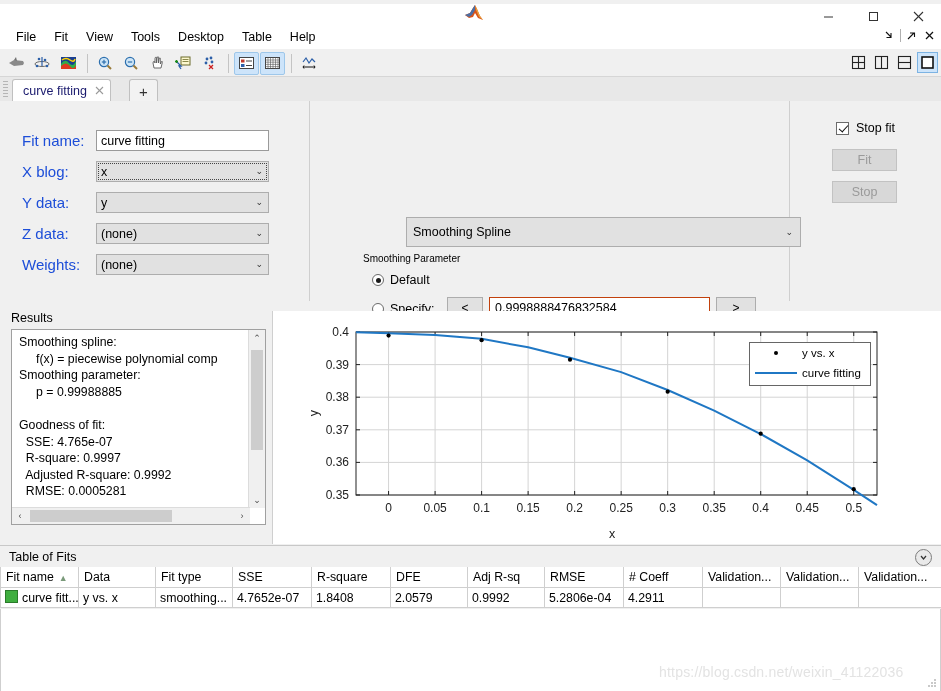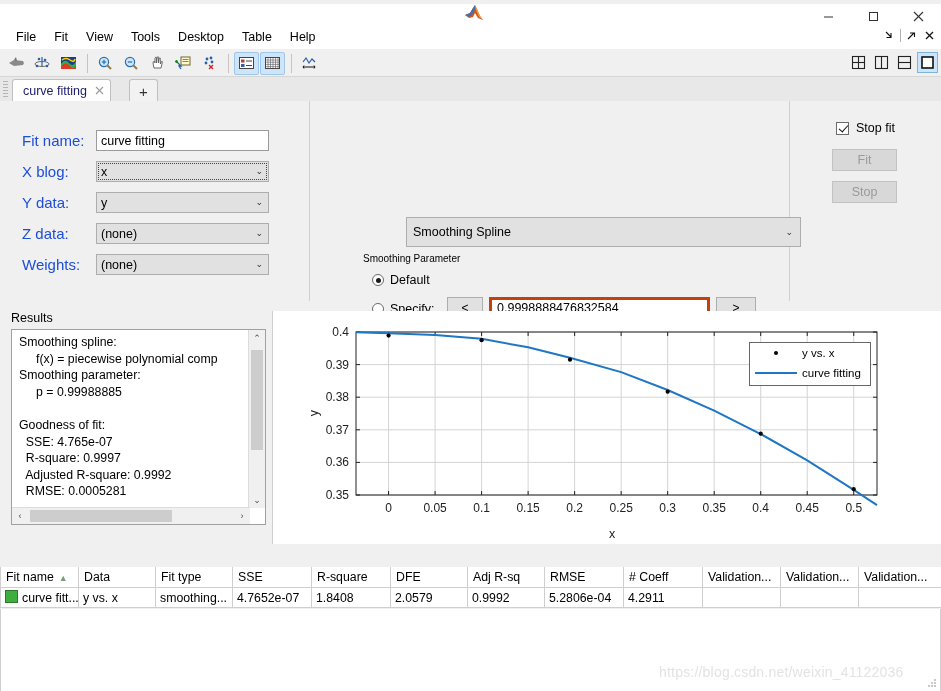--- a/index.html
+++ b/index.html
@@ -124,21 +124,21 @@
   .radio.on::after {
     content: ''; position: absolute; left: 2.5px; top: 2.5px; width: 5px; height: 5px;
     border-radius: 50%; background: #1b1b1b;
   }
   .radio-label { margin-left: 6px; font-size: 12.5px; }
   .sq-btn {
     height: 21px; background: #e1e1e1; border: 1px solid #adadad; box-sizing: border-box;
     display: flex; align-items: center; justify-content: center; font-size: 12px;
   }
   .param-input {
-    height: 21px; background: #fff; border: 3px solid #c2410c; box-sizing: border-box;
+    height: 21px; background: #fff; border: 1px solid #c2410c; box-sizing: border-box;
     display: flex; align-items: center; padding-left: 5px; font-size: 12.5px;
   }
   .chk-row { position: absolute; display: flex; align-items: center; }
   .chk {
     width: 13px; height: 13px; border: 1px solid #6b6b6b; background: #fff;
     box-sizing: border-box; position: relative;
   }
   .chk.on::after {
     content: ''; position: absolute; left: 3.5px; top: 0.5px; width: 4px; height: 8px;
     border: solid #111; border-width: 0 1.6px 1.6px 0; transform: rotate(42deg);
@@ -643,20 +643,28 @@
               <line x1="2" y1="4" x2="44" y2="4" stroke="#1f77c4" stroke-width="2.2"></line>
             </svg>
         </span>
         <span>curve fitting</span>
       </div>
     </div>
   </div>
   <div class="axis-label ylab">y</div>
   <div class="axis-label xlab">x</div>
 
+  <div class="tof-header">
+    <div class="tof-title">Table of Fits</div>
+    <div class="tof-collapse">
+      <svg width="9" height="9" viewBox="0 0 9 9">
+          <path d="M2 3 L4.5 6 L7 3" fill="none" stroke="#333" stroke-width="1.2"></path>
+        </svg>
+    </div>
+  </div>
 
   <div class="tof-table">
     <table class="fits">
       <colgroup>
         <col style="width:78px">
           <col style="width:77px">
           <col style="width:77px">
           <col style="width:79px">
         <col style="width:79px">
           <col style="width:77px">

